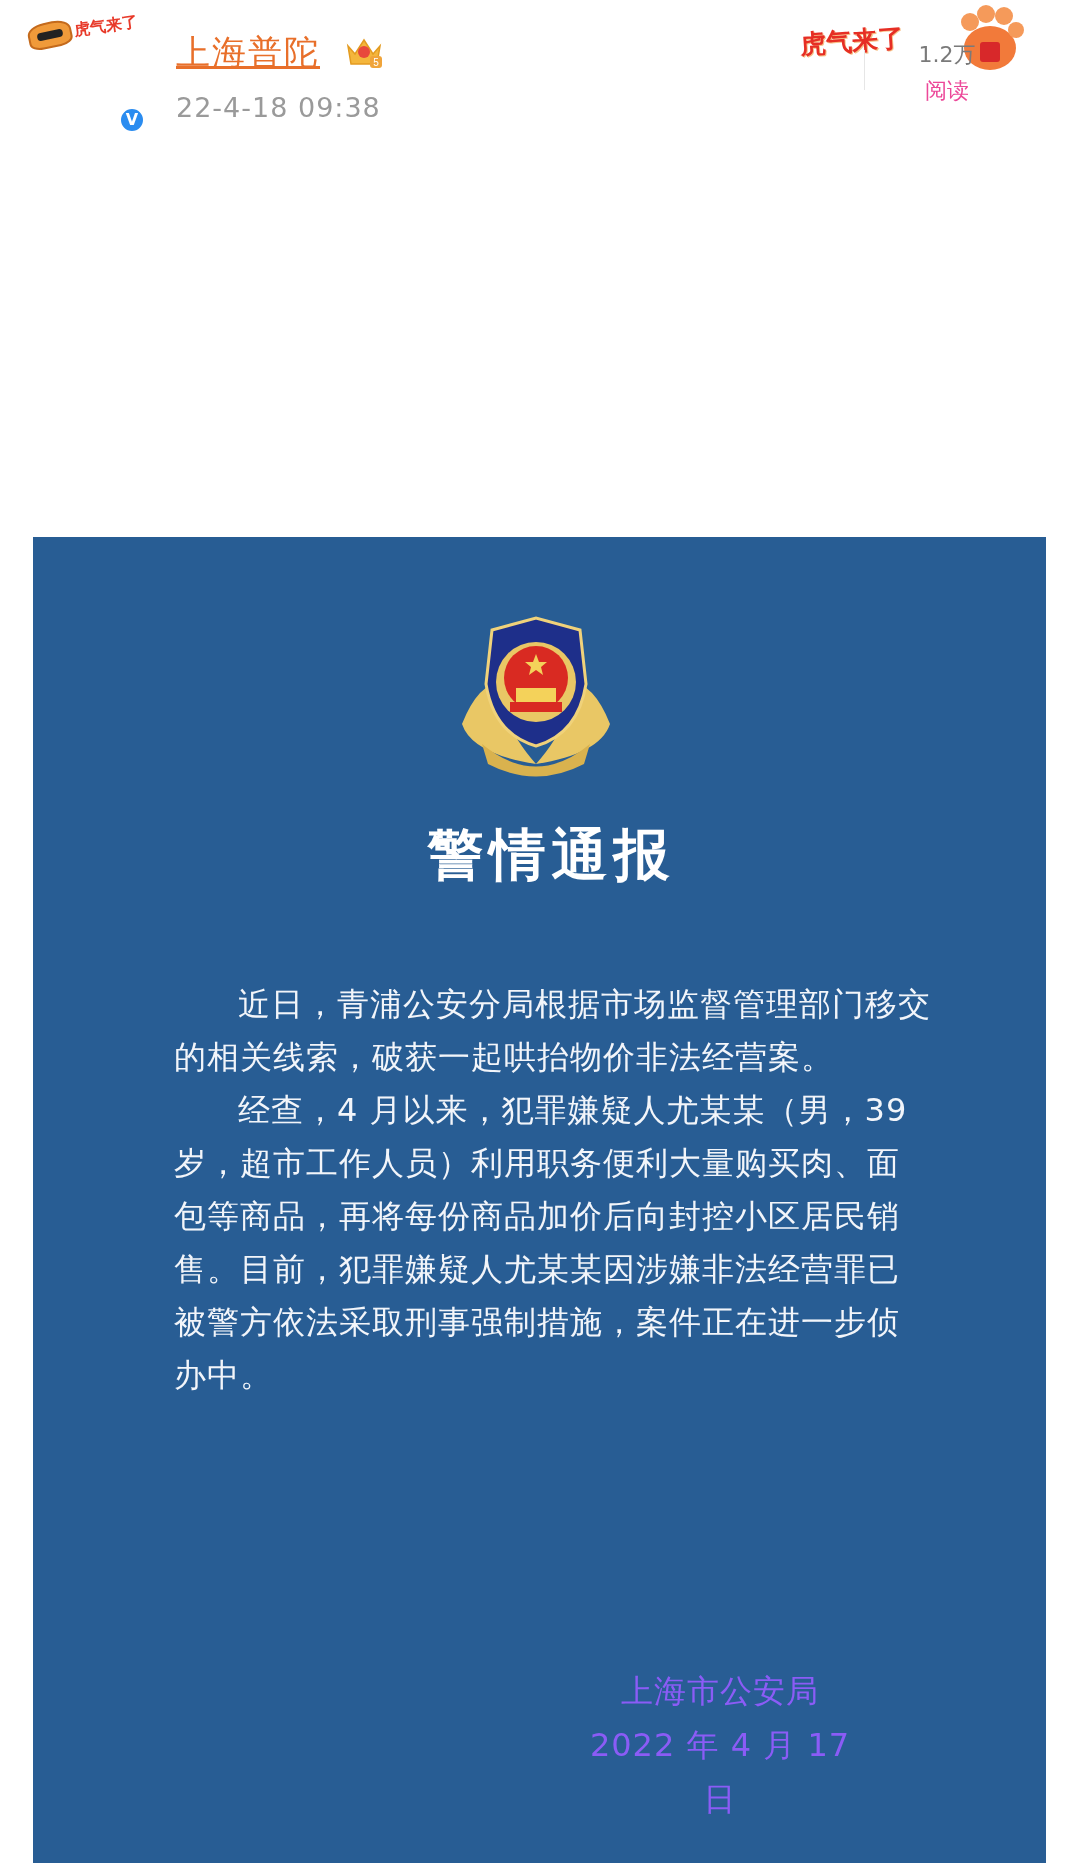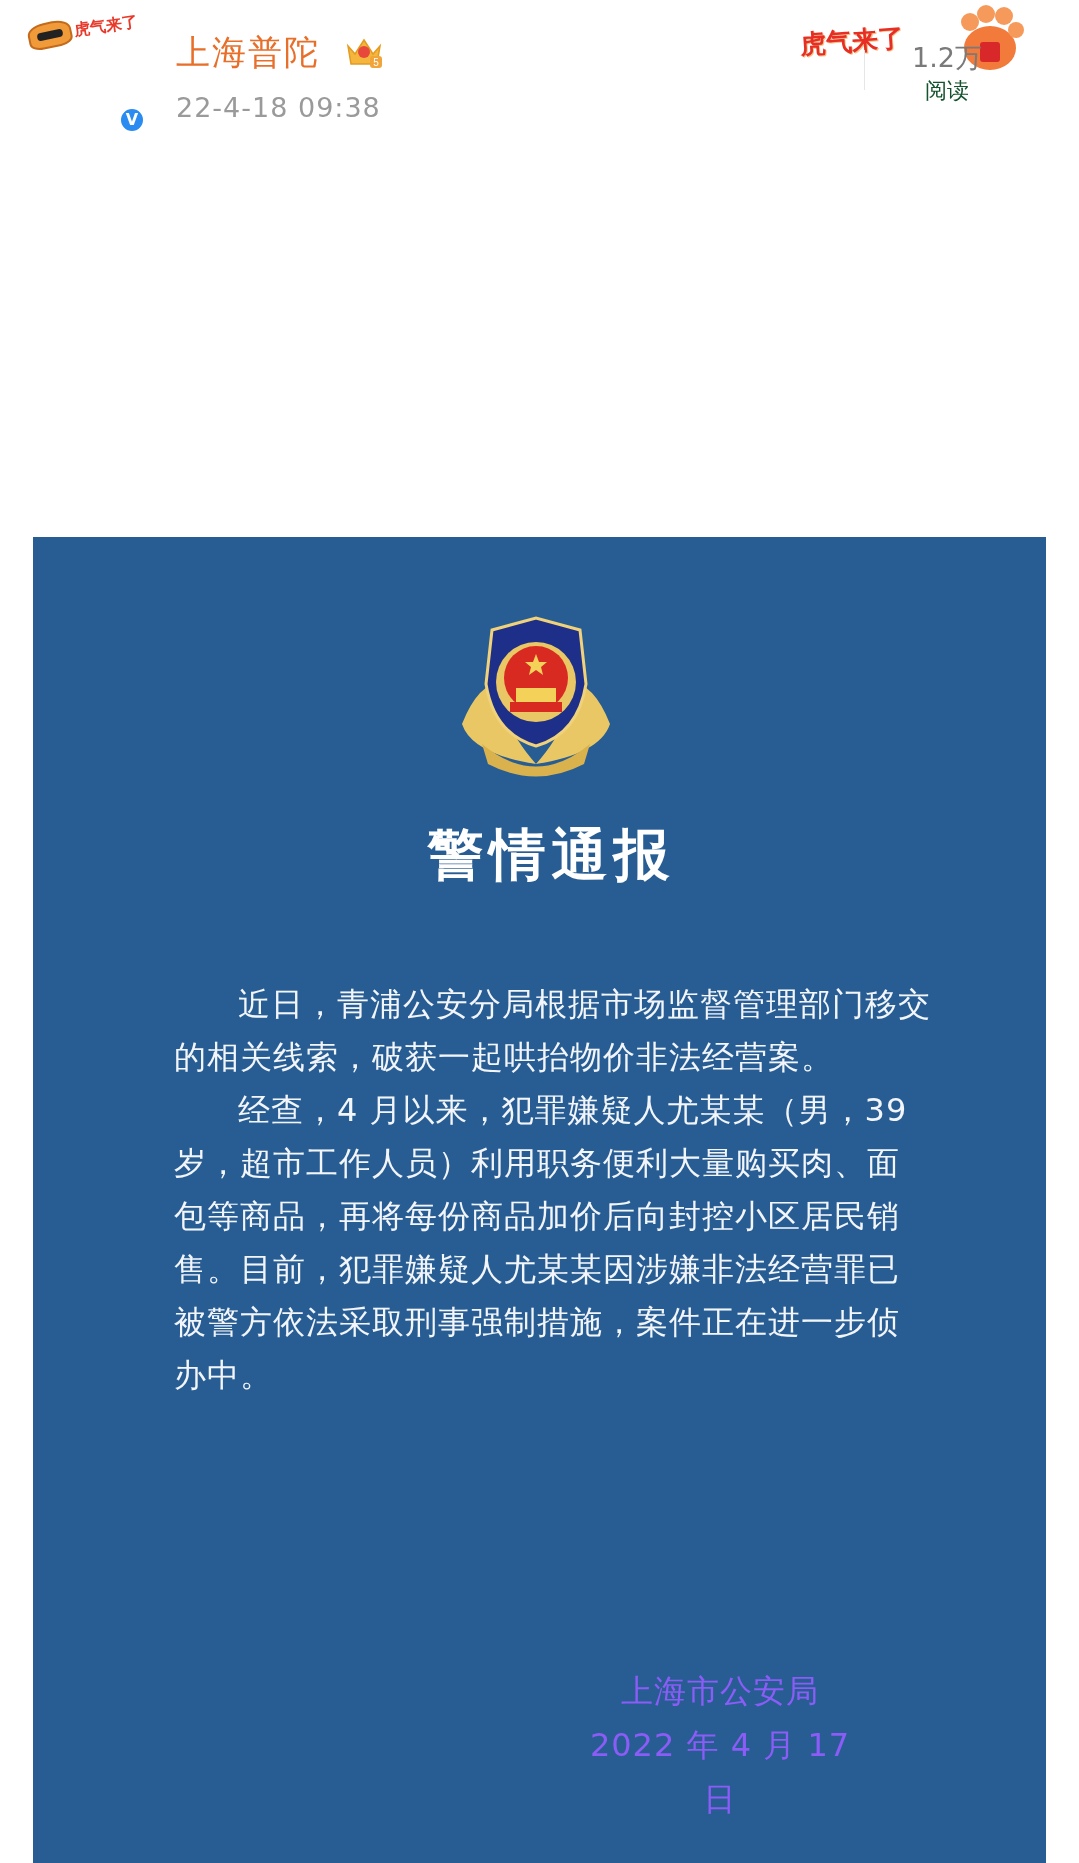--- a/index.html
+++ b/index.html
@@ -47,21 +47,21 @@
     position: absolute; left: 48px; top: 2px; font-size: 16px; font-weight: bold;
     color: #e83a2a; transform: rotate(-8deg); white-space: nowrap;
   }
   .verified {
     position: absolute; left: 92px; top: 92px; width: 28px; height: 28px; border-radius: 50%;
     background: #2a8cf0; border: 3px solid #ffffff;
     color: #fff; font-size: 16px; font-weight: bold; text-align: center; line-height: 22px;
   }
   .user-name {
     position: absolute; left: 176px; top: 30px;
-    font-size: 34px; color: #e86f2a; letter-spacing: 2px;
+    font-size: 34px; color: #e86f2a; letter-spacing: 2px; text-decoration: underline;
   }
   .crown-icon {
     position: absolute; left: 344px; top: 34px; width: 40px; height: 36px;
   }
   .post-time {
     position: absolute; left: 176px; top: 92px;
     font-size: 27px; color: #9a9a9a; letter-spacing: 1px;
   }
   .deco-right {
     position: absolute; left: 800px; top: 10px; width: 240px; height: 80px;
@@ -71,25 +71,25 @@
     transform: rotate(-4deg); white-space: nowrap; text-shadow: 1px 1px 0 #f7c28a;
   }
   .paw {
     position: absolute; left: 150px; top: -6px; width: 76px; height: 70px;
   }
   .divider-v {
     position: absolute; left: 864px; top: 50px; width: 1px; height: 40px; background: #e6e6e6;
   }
   .read-count {
     position: absolute; left: 902px; top: 40px; width: 90px; text-align: center;
-    font-size: 27px; color: #7a7a7a;
+    font-size: 22px; color: #7a7a7a;
   }
   .read-label {
     position: absolute; left: 902px; top: 76px; width: 90px; text-align: center;
-    font-size: 22px; color: #14532d;
+    font-size: 22px; color: #ec4899;
   }
 
   
   .post-body {
     position: absolute; left: 34px; top: 160px; width: 1020px;
     font-size: 35px; line-height: 62px; color: #333333;
     letter-spacing: 1px;
   }
   .post-body .bracket { color: #333333; }
   .topic { color: #4f7cb3; }

